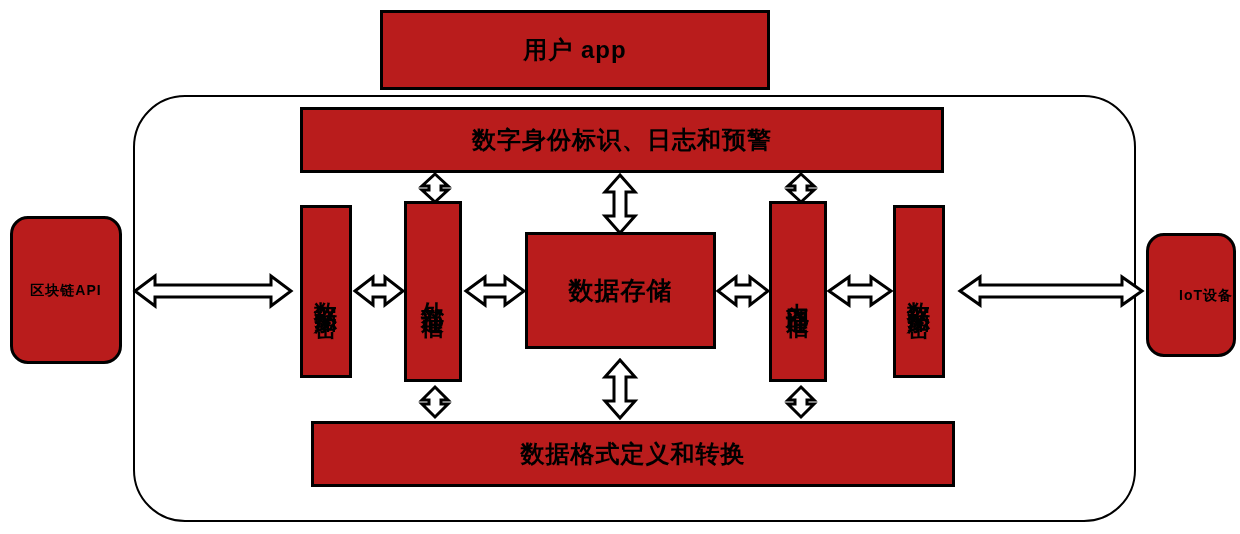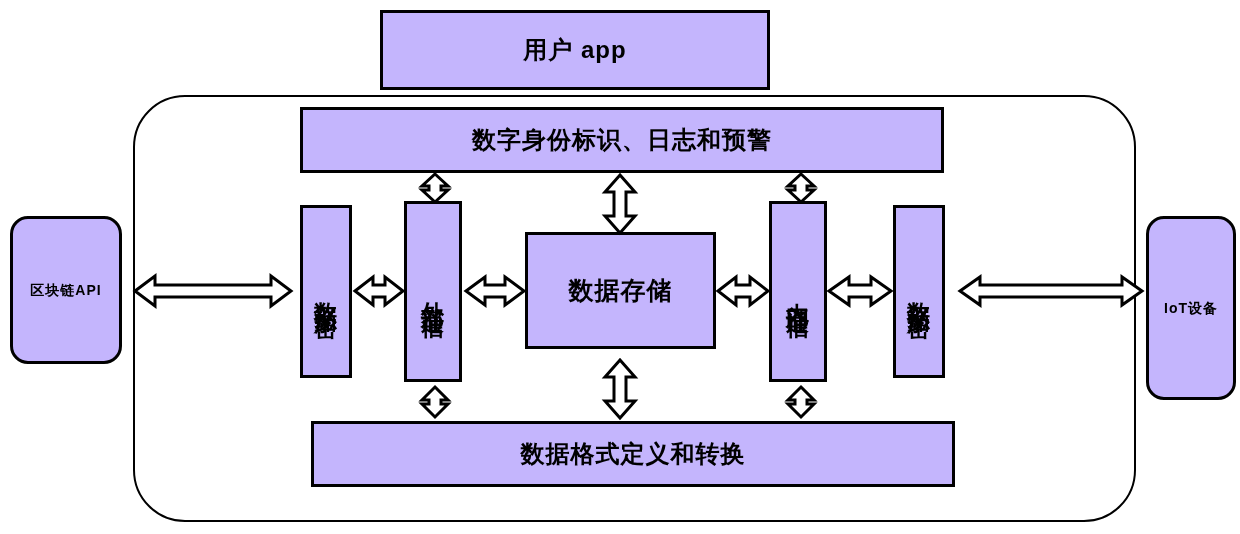--- a/index.html
+++ b/index.html
@@ -12,21 +12,21 @@
   #canvas{
     position:relative;
     width:1240px;
     height:534px;
     background:#fff;
     overflow:hidden;
   }
   .box{
     position:absolute;
     box-sizing:border-box;
-    background:#c4b5fd;
+    background:#b91c1c;
     border:2px solid #000;
     display:flex;
     align-items:center;
     justify-content:center;
     text-align:center;
   }
   .outer-frame{
     border:2px solid #000;
     border-radius:52px;
     background:transparent;
@@ -94,21 +94,21 @@
     <span class="txt">用户 app</span>
   </div>
 
   <div class="box outer-frame" style="left:133px;top:95px;width:1003px;height:427px;"></div>
 
   <div class="box ext-box" style="left:10px;top:216px;width:112px;height:148px;">
     <span class="ext-label l1">区块链</span>
     <span class="ext-label l2">API</span>
   </div>
 
-  <div class="box ext-box" style="left:1146px;top:216px;width:90px;height:184px;">
+  <div class="box ext-box" style="left:1146px;top:233px;width:90px;height:124px;justify-content:flex-end;">
     <span class="ext-label l1">IoT</span>
     <span class="ext-label l2">设备</span>
   </div>
 
   <div class="box banner" style="left:300px;top:107px;width:644px;height:66px;">
     <span class="txt">数字身份标识、日志和预警</span>
   </div>
 
   <div class="box banner" style="left:311px;top:421px;width:644px;height:66px;">
     <span class="txt">数据格式定义和转换</span>

